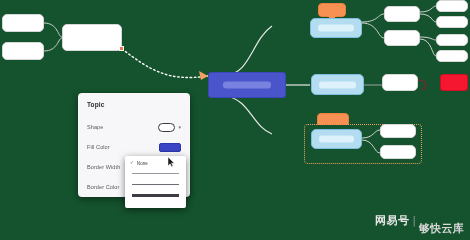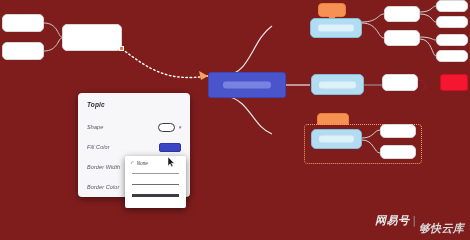--- a/index.html
+++ b/index.html
@@ -5,22 +5,21 @@
   * { box-sizing: border-box; margin: 0; padding: 0; }
   html, body {
     width: 470px; height: 240px;
     background: #000;
     font-family: "Liberation Sans", sans-serif;
     overflow: hidden;
   }
   #stage {
     position: relative;
     width: 470px; height: 240px;
-    background: #7f1d1d;
-    font-style: italic;
+    background: #14532d;
   }
   svg.wires { position: absolute; inset: 0; width: 470px; height: 240px; pointer-events: none; }
 
   
   .node {
     position: absolute;
     border-radius: 5px;
   }
   .node-white {
     background: #ffffff;

